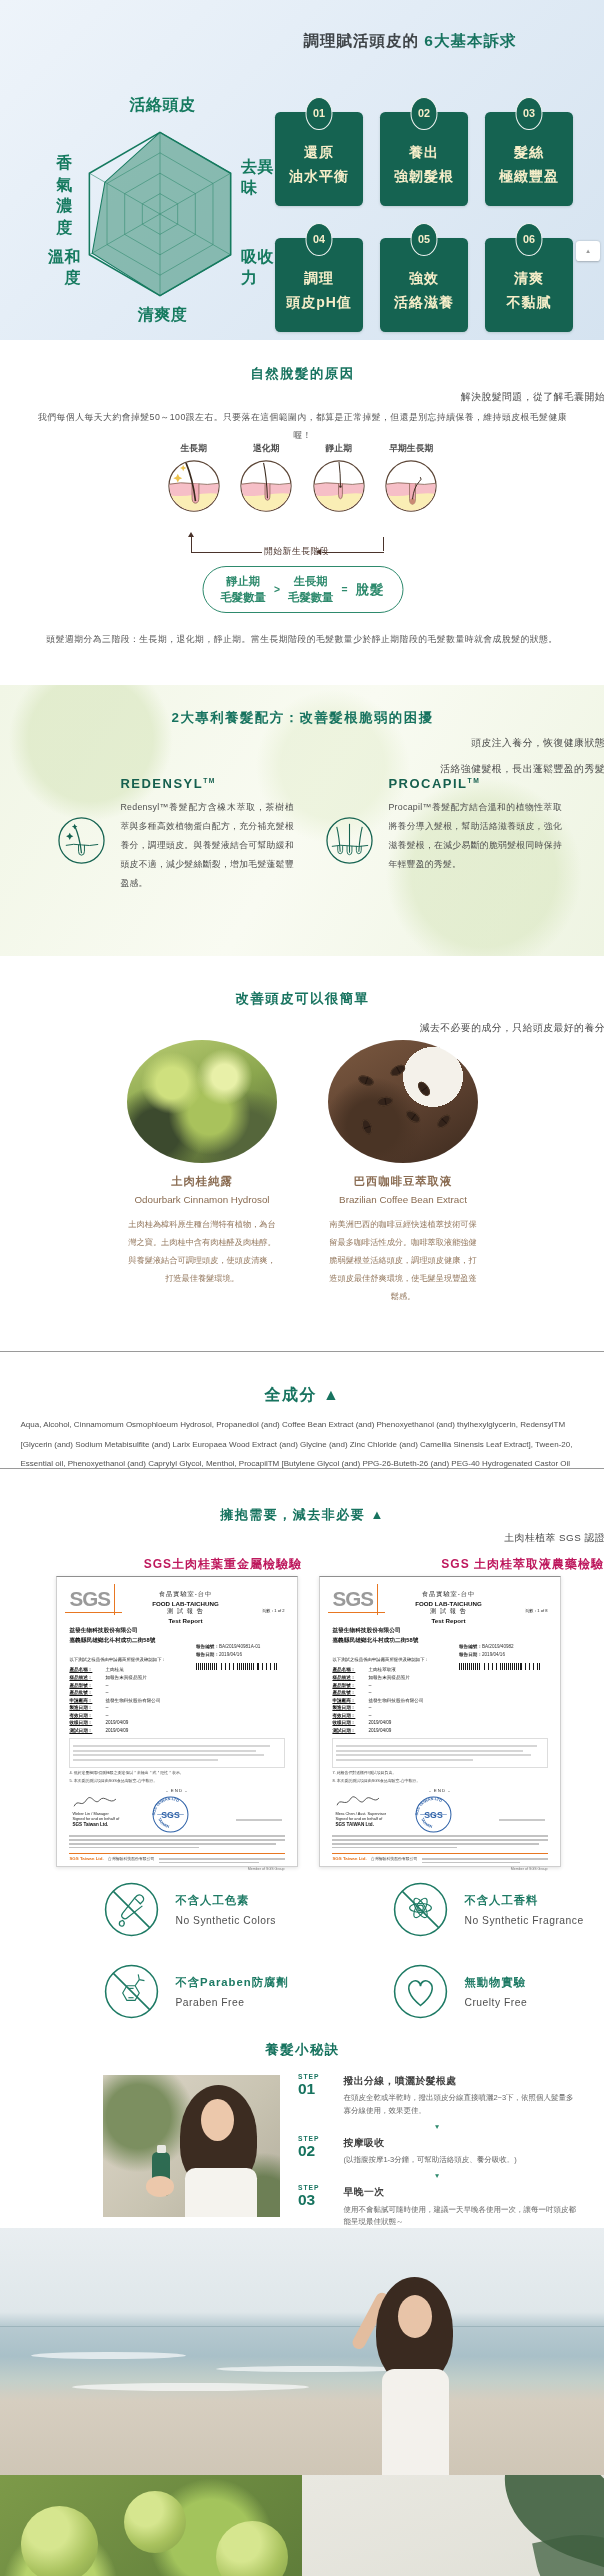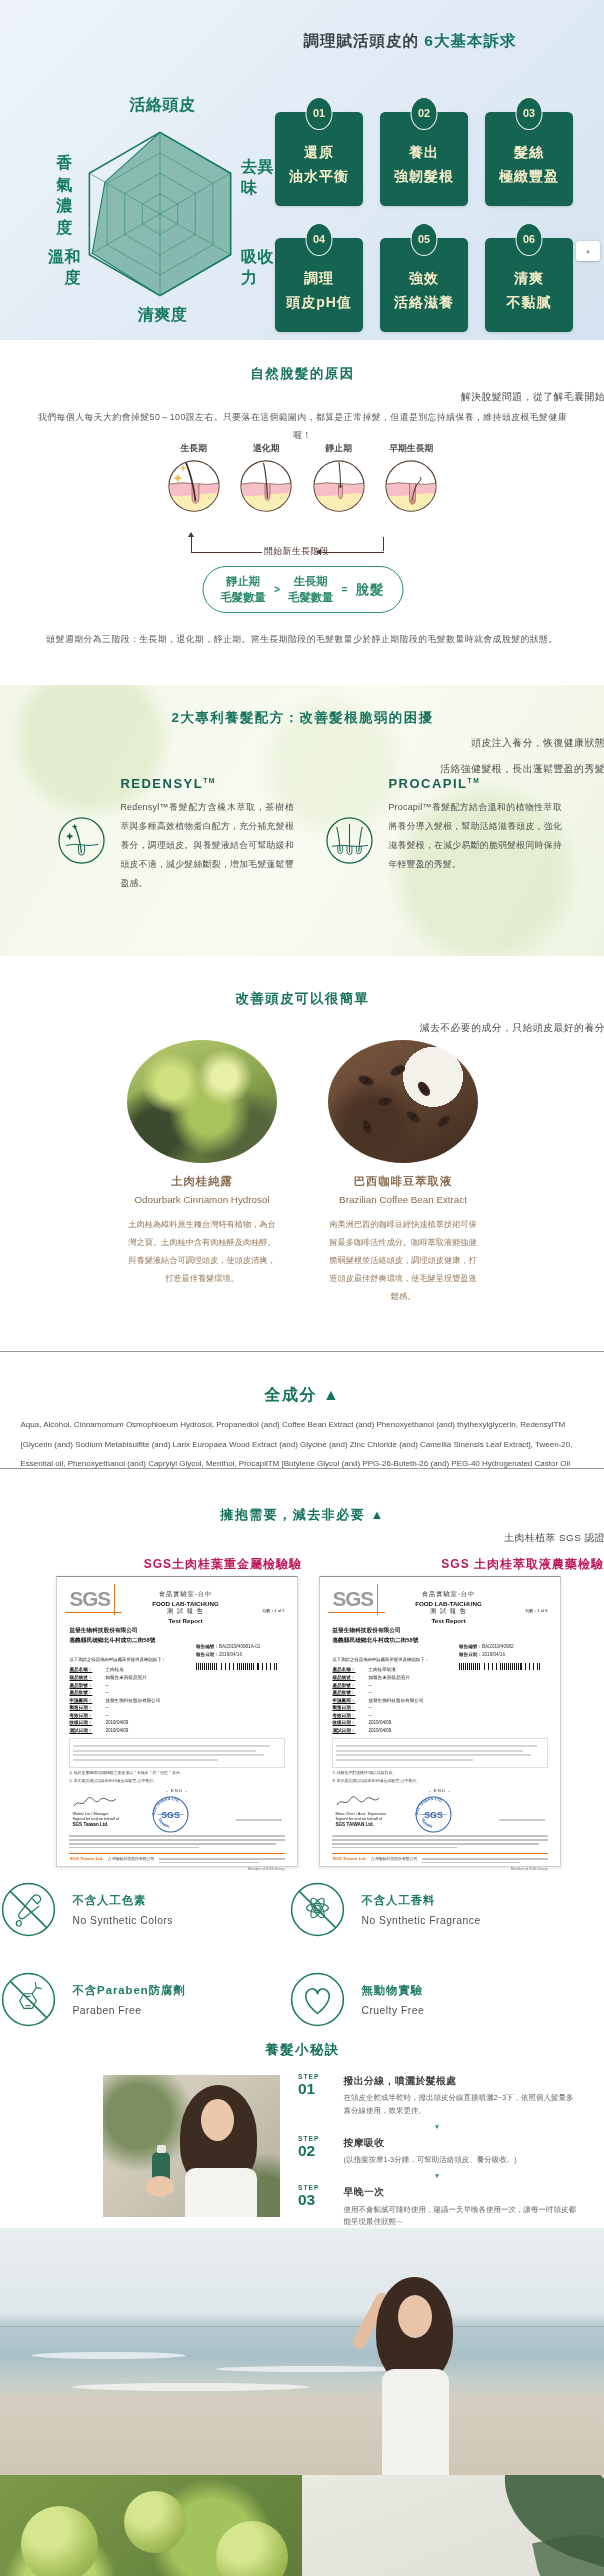--- a/index.html
+++ b/index.html
@@ -163,21 +163,21 @@
   .disc-bars { margin-top:2.1px; }
   .dbar { height:1.8px; background:#c3c3c3; margin:2.1px 0; }
   .cert-foot { margin-top:4.1px; border-top:1px solid #e87722; padding-top:2.1px; display:flex; gap:4.1px; align-items:flex-start; }
   .cert-foot .brand { color:#e87722; font-weight:bold; font-size:4.4px; white-space:nowrap; }
   .cert-foot .co2 { color:#444; font-size:3.9px; white-space:nowrap; }
   .cert-foot .fbars { flex:1; }
   .member { text-align:right; color:#777; font-size:3.6px; margin-top:1.5px; }
 
   
   .features { position:absolute; top:412px; left:0; width:605px; }
-  .feat-grid { display:grid; grid-template-columns:289px 289px; row-gap:33px; }
+  .feat-grid { display:grid; grid-template-columns:289px 289px; row-gap:25px; padding-left:103px; }
   .feat { display:flex; align-items:center; gap:15.5px; }
   .feat-txt .zh { color:#1d7a64; font-size:11.3px; font-weight:bold; letter-spacing:1px; }
   .feat-txt .en { color:#4f4f4f; font-size:10.3px; margin-top:6.2px; letter-spacing:0.5px; }
 
   
   .tips { position:relative; height:198px; background:#fff; }
   .tips .sec-title { padding-top:11.3px; }
   .tips-photo { position:absolute; left:103px; top:45px; width:177px; height:142px; overflow:hidden;
     background:linear-gradient(135deg,#ddd6c8 0%,#c9c4b2 55%,#b3ae9d 100%); }
   .tp-plant { position:absolute; border-radius:50%; }

